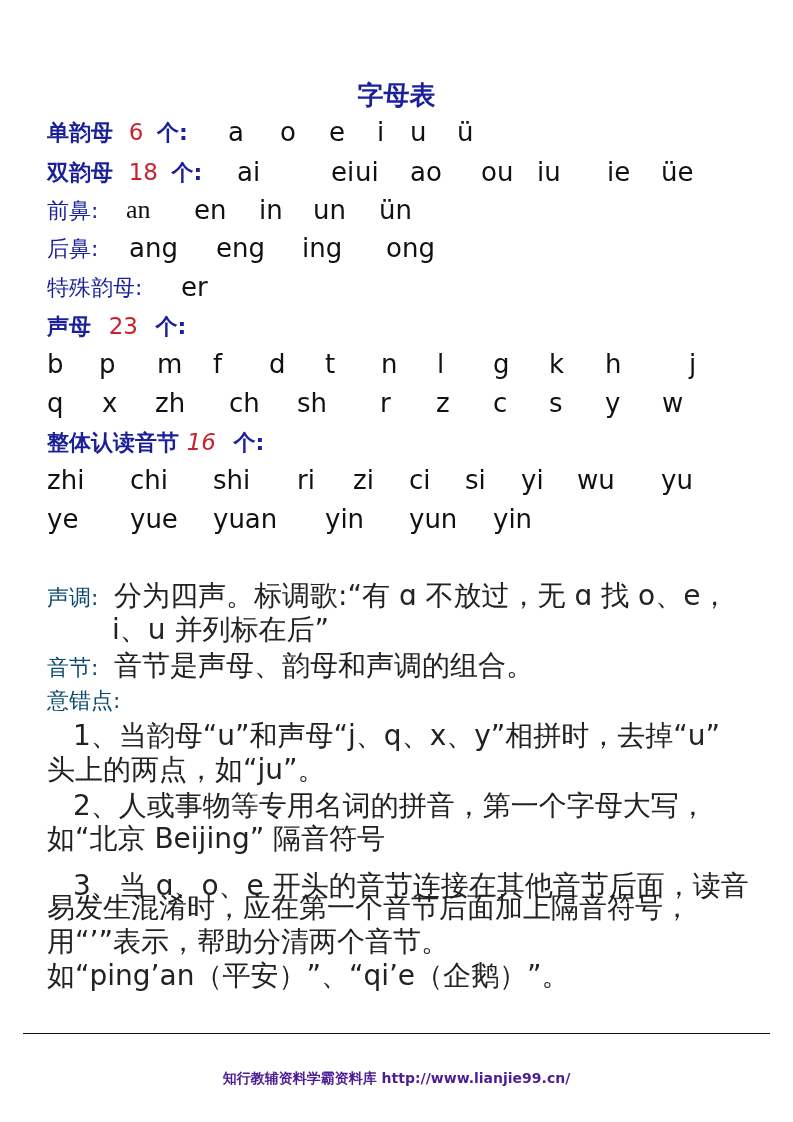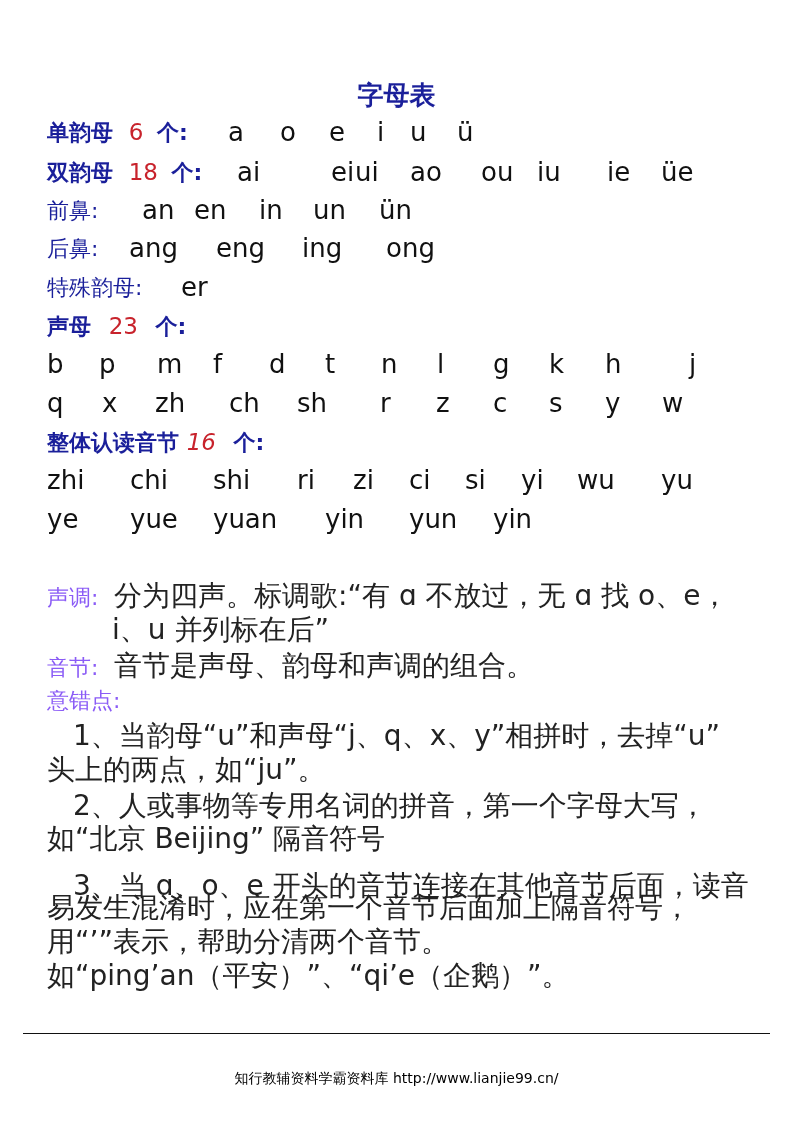--- a/index.html
+++ b/index.html
@@ -5,25 +5,25 @@
   html, body { margin:0; padding:0; background:#ffffff; }
   body { width:793px; height:1122px; position:relative; overflow:hidden;
          font-family:"DejaVu Sans", "Liberation Sans", sans-serif; color:#111; }
   .abs { position:absolute; white-space:nowrap; }
   .title { left:0; width:793px; top:78px; text-align:center; font-size:26px; font-weight:bold; color:#1a1f9a; }
   .line { position:absolute; left:47px; height:36px; line-height:36px; font-size:24px; white-space:nowrap; }
   .lbl { color:#1a1f9a; font-size:22px; }
   .lbl-b { color:#1a1f9a; font-size:22px; font-weight:bold; }
   .num { color:#c8232c; font-size:23px; }
   .tok { position:absolute; top:0; font-size:26px; color:#111; }
-  .red { color:#8b5cf6; }
+  .red { color:#0c4a6e; }
   .blue { color:#1a1f9a; }
   .body { font-size:28px; color:#222; }
   .hr { position:absolute; left:23px; width:747px; top:1033px; height:0; border-top:1.5px solid #111; }
-  .footer { position:absolute; left:0; width:793px; top:1070px; text-align:center; font-size:14px; color:#000000; }
+  .footer { position:absolute; left:0; width:793px; top:1070px; text-align:center; font-size:14px; color:#4c1d95;font-weight:bold; }
 </style>
 </head>
 <body>
 
 <div class="abs title">字母表</div>
 
 <div class="line" style="top:114px;">
   <span class="lbl-b">单韵母</span>
   <span class="num" style="margin-left:8px;">6</span>
   <span class="lbl-b" style="margin-left:6px;">个:</span>
@@ -44,21 +44,21 @@
   <span class="tok" style="left:308px;">ui</span>
   <span class="tok" style="left:363px;">ao</span>
   <span class="tok" style="left:434px;">ou</span>
   <span class="tok" style="left:490px;">iu</span>
   <span class="tok" style="left:560px;">ie</span>
   <span class="tok" style="left:614px;">üe</span>
 </div>
 
 <div class="line" style="top:192px;">
   <span class="lbl">前鼻:</span>
-  <span class="tok" style="left:95px;">an</span>
+  <span class="tok" style="left:79px;font-family:Liberation Serif, serif;">an</span>
   <span class="tok" style="left:147px;">en</span>
   <span class="tok" style="left:212px;">in</span>
   <span class="tok" style="left:266px;">un</span>
   <span class="tok" style="left:332px;">ün</span>
 </div>
 
 <div class="line" style="top:230px;">
   <span class="lbl">后鼻:</span>
   <span class="tok" style="left:82px;">ang</span>
   <span class="tok" style="left:169px;">eng</span>

